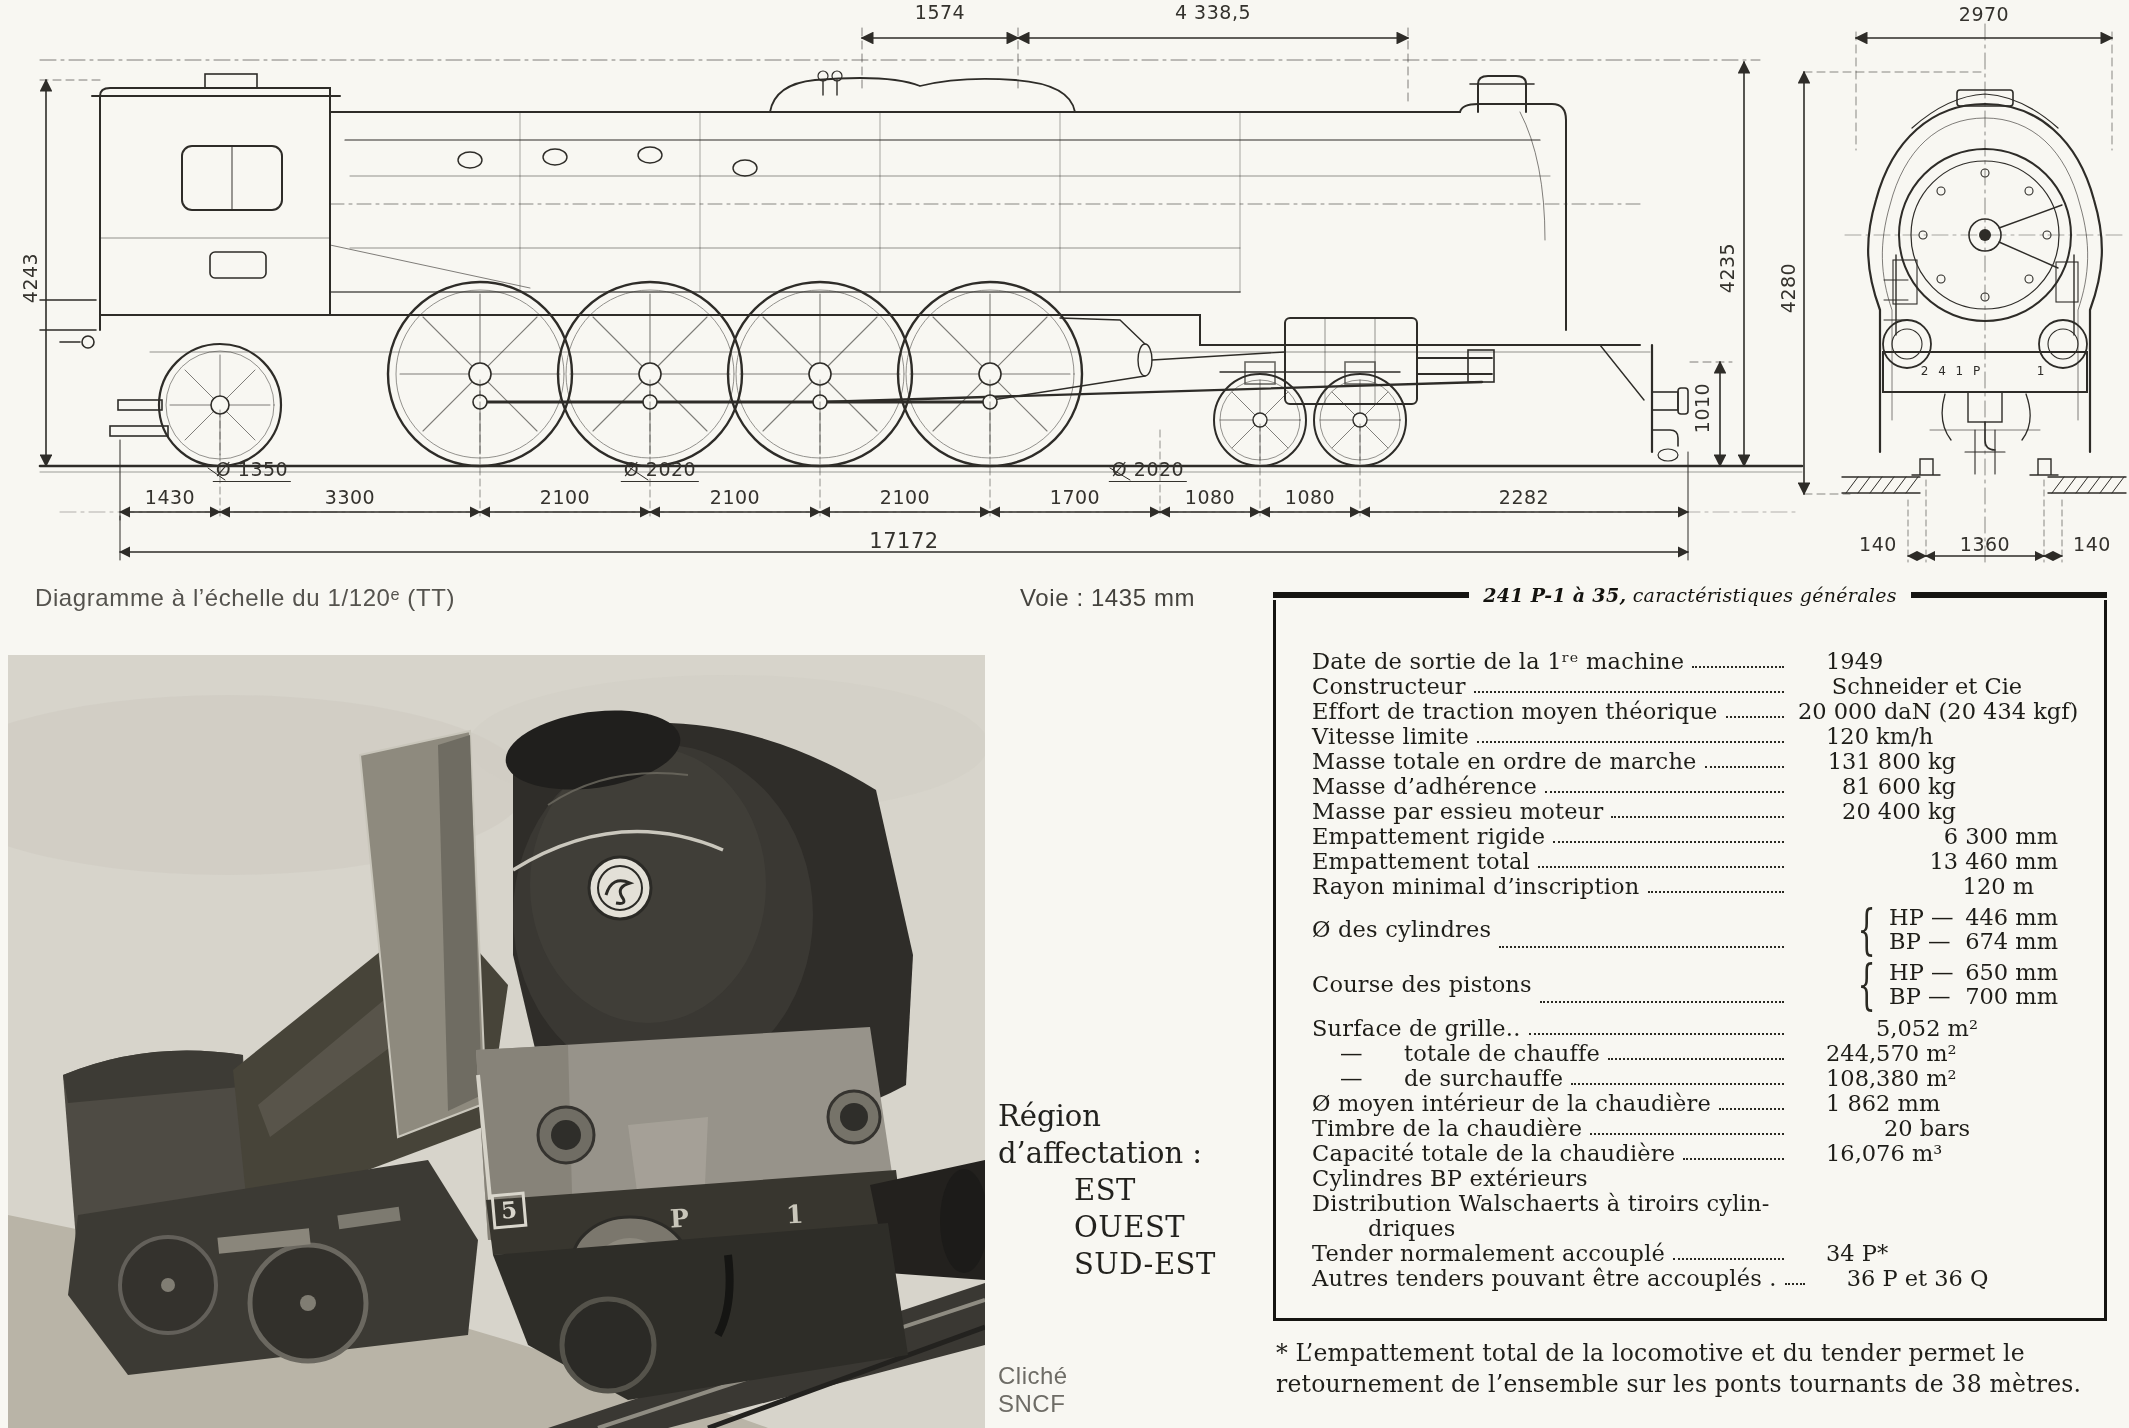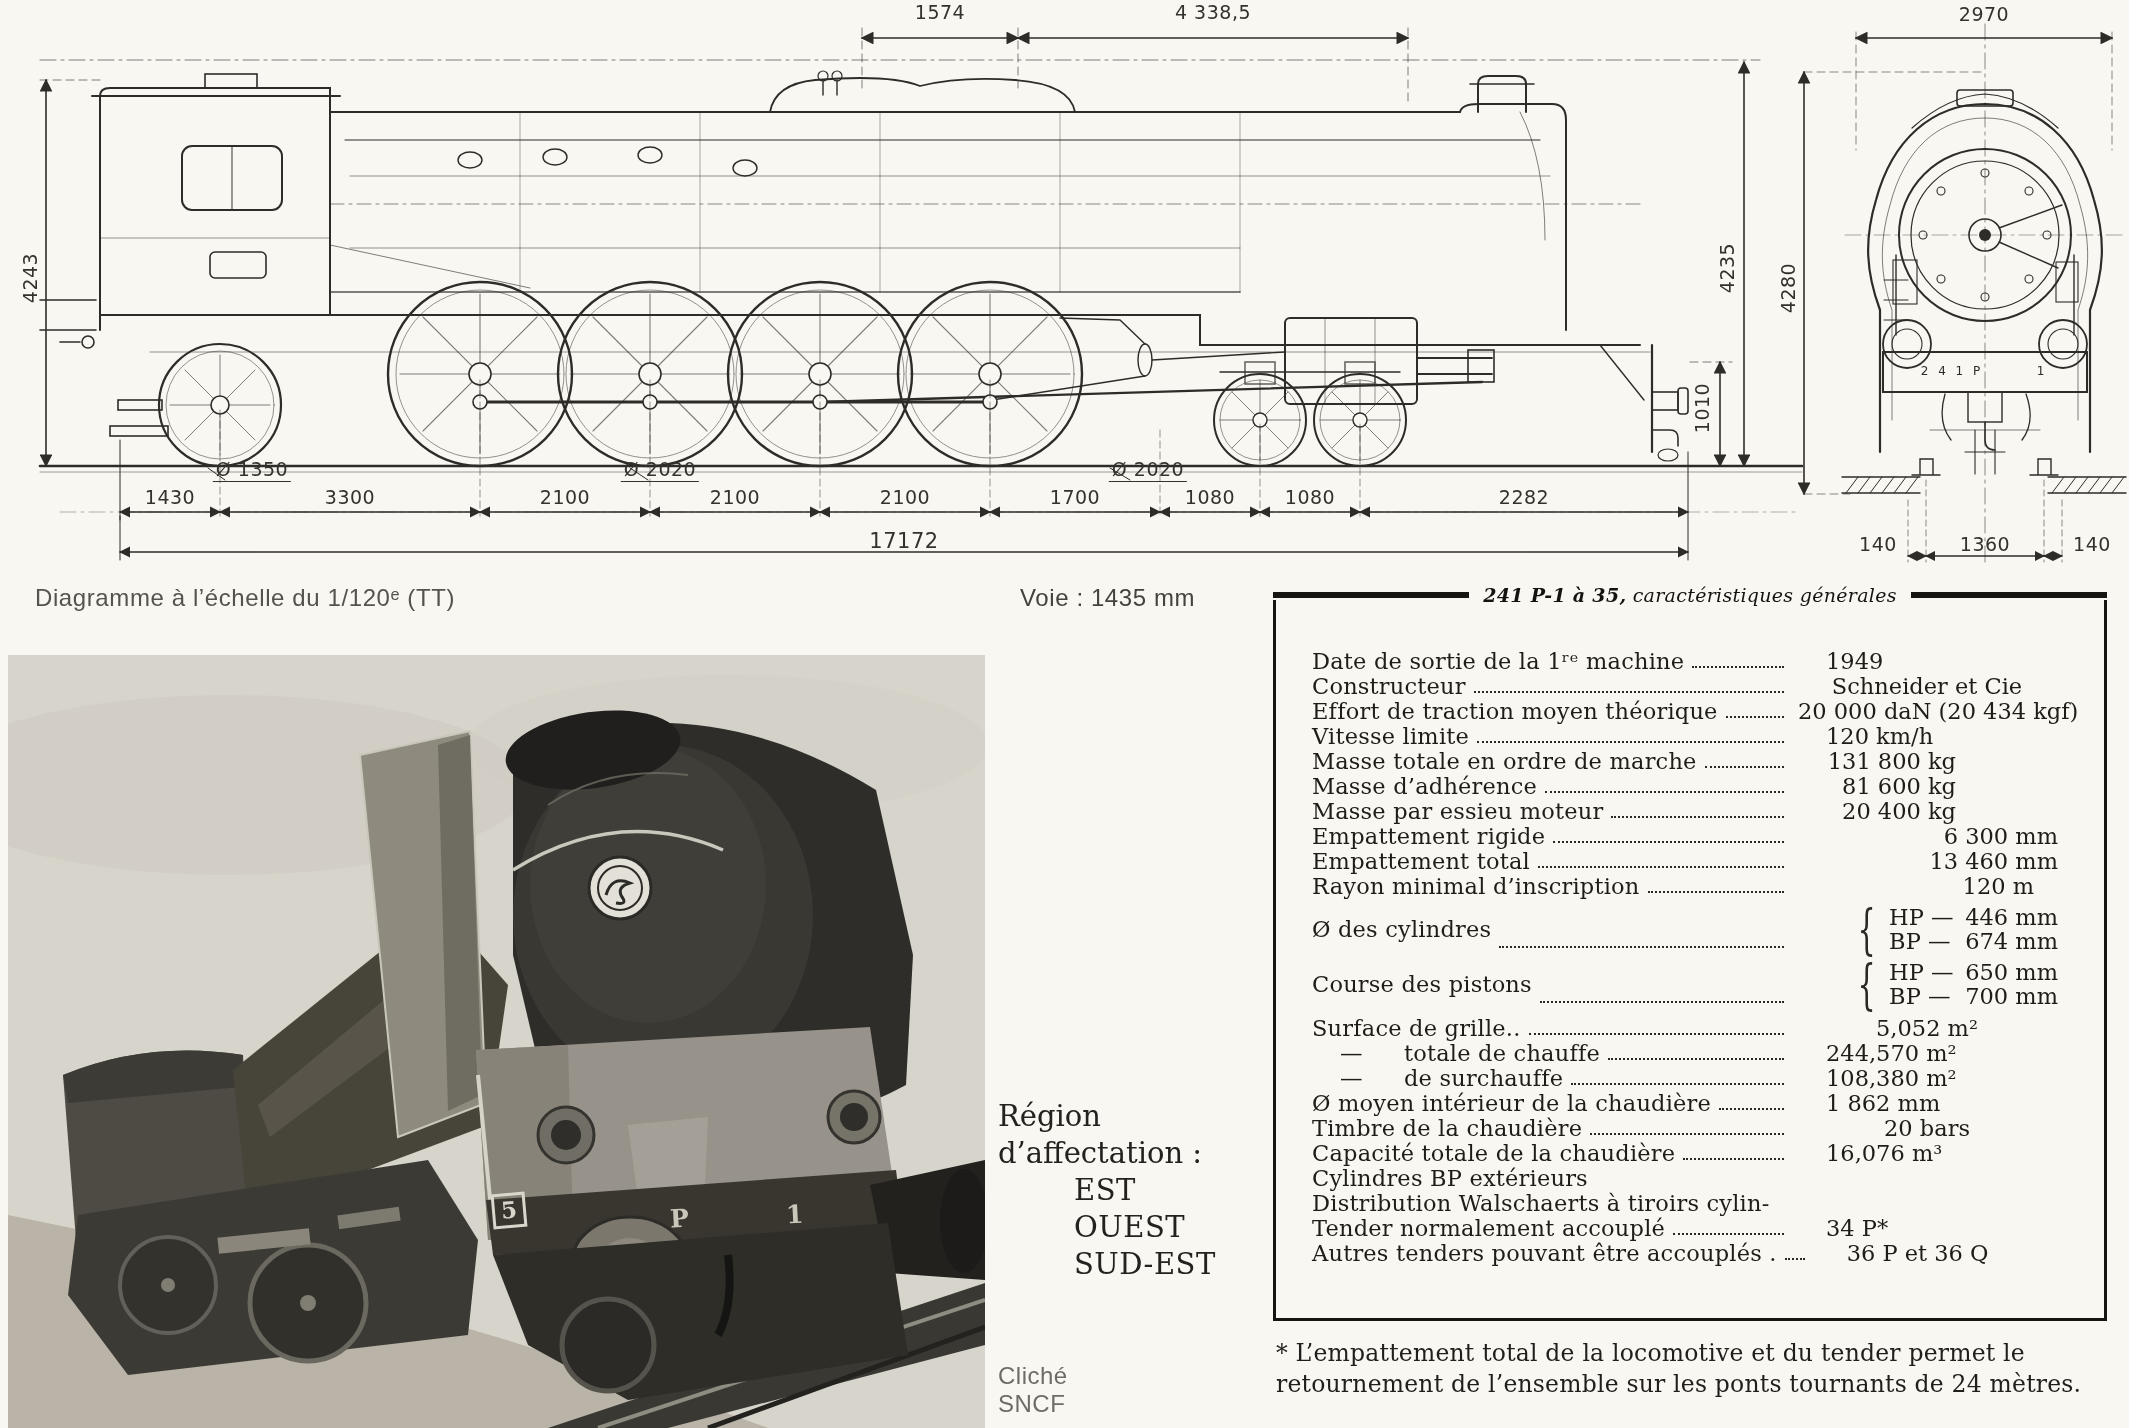--- a/index.html
+++ b/index.html
@@ -515,30 +515,35 @@
           <span class="slabel">Cylindres BP extérieurs</span>
           <span class="spacer"></span>
           <span class="sval v-left"></span>
         </div>
         <div class="srow">
           <span class="slabel">Distribution Walschaerts à tiroirs cylin-</span>
           <span class="spacer"></span>
           <span class="sval v-left"></span>
         </div>
         <div class="srow">
+          <span class="slabel ind">driques</span>
+          <span class="spacer"></span>
+          <span class="sval v-left"></span>
+        </div>
+        <div class="srow">
           <span class="slabel">Tender normalement accouplé</span>
           <span class="leader"></span>
           <span class="sval v-left">34 P*</span>
         </div>
         <div class="srow">
           <span class="slabel">Autres tenders pouvant être accouplés .</span>
           <span class="leader"></span>
           <span class="sval v-left">36 P et 36 Q</span>
         </div>
       </div>
   </section>
 
   <div class="footnote">
     <div>* L’empattement total de la locomotive et du tender permet le</div>
-    <div>retournement de l’ensemble sur les ponts tournants de 24 mètres.</div>
+    <div>retournement de l’ensemble sur les ponts tournants de 38 mètres.</div>
   </div>
 
 </div>
 
 </body></html>

